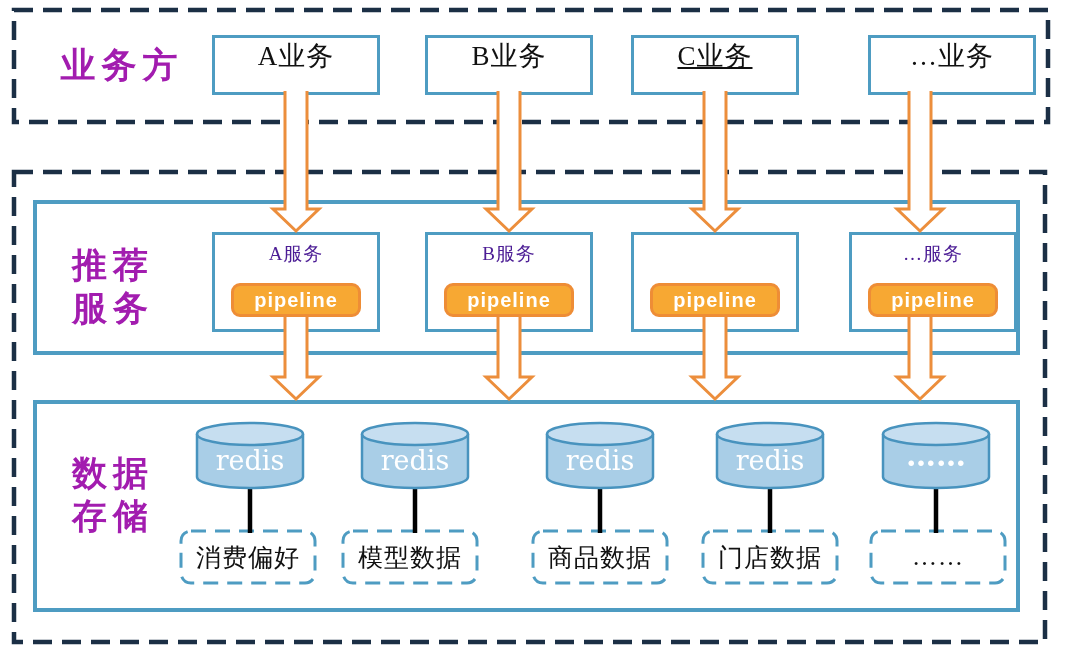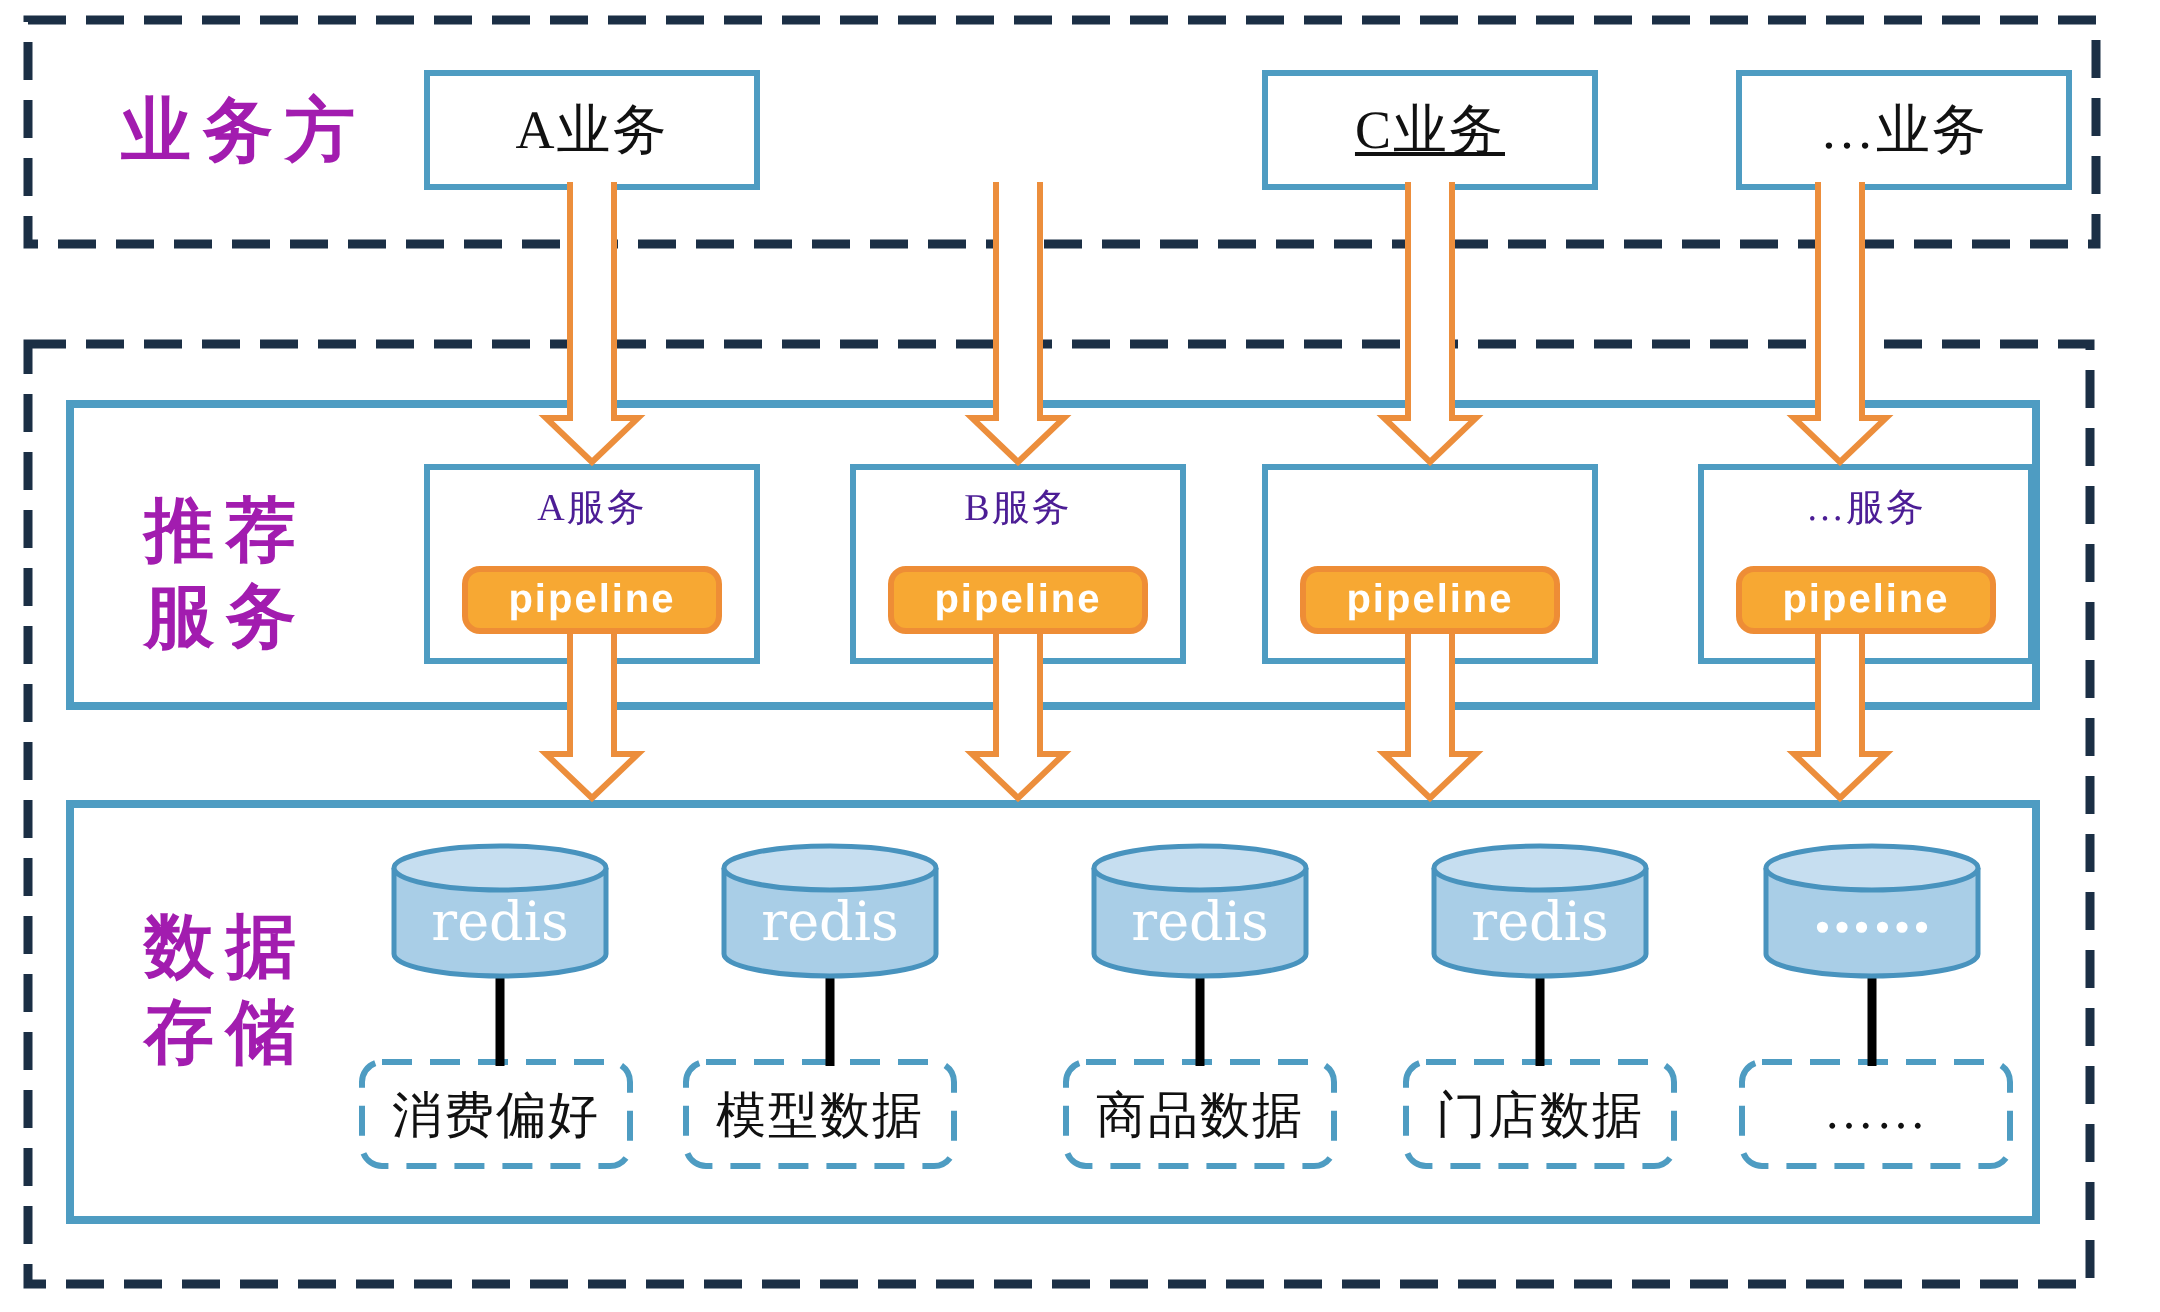--- a/index.html
+++ b/index.html
@@ -29,21 +29,21 @@
     background:transparent;
     box-sizing:border-box;
   }
   
   .node-box{
     position:absolute;
     width:168px;height:60px;
     border:3px solid #4e9cc2;
     background:#ffffff;
     box-sizing:border-box;
-    display:flex;align-items:center;justify-content:center;
+    display:flex;align-items:flex-start;justify-content:center;
     font-size:27px;color:#111111;
     letter-spacing:1px;
   }
   .service-box{
     position:absolute;
     width:168px;height:100px;
     border:3px solid #4e9cc2;
     background:#ffffff;
     box-sizing:border-box;
   }
@@ -94,20 +94,23 @@
     <rect x="343" y="531" width="134" height="52" rx="10" fill="#ffffff" stroke="#4e9cc2" stroke-width="3" stroke-dasharray="15 9"></rect>
     <rect x="533" y="531" width="134" height="52" rx="10" fill="#ffffff" stroke="#4e9cc2" stroke-width="3" stroke-dasharray="15 9"></rect>
     <rect x="703" y="531" width="134" height="52" rx="10" fill="#ffffff" stroke="#4e9cc2" stroke-width="3" stroke-dasharray="15 9"></rect>
     <rect x="871" y="531" width="134" height="52" rx="10" fill="#ffffff" stroke="#4e9cc2" stroke-width="3" stroke-dasharray="15 9"></rect>
   </svg>
 
   <div class="section-label" style="left:52px;top:44px;width:140px;">业务方</div>
 
   <div class="node-box" style="left:212px;top:35px;">
       <span>A业务</span>
+    </div>
+  <div class="node-box" style="left:425px;top:35px;">
+      <span>B业务</span>
     </div>
   <div class="node-box" style="left:631px;top:35px;text-decoration:underline;">
       <span>C业务</span>
     </div>
   <div class="node-box" style="left:836px;top:35px;margin-left:32px;">
       <span>…业务</span>
     </div>
 
   <div class="container-box" style="left:33px;top:200px;width:987px;height:155px;"></div>
   <div class="section-label" style="left:53px;top:244px;width:120px;">

